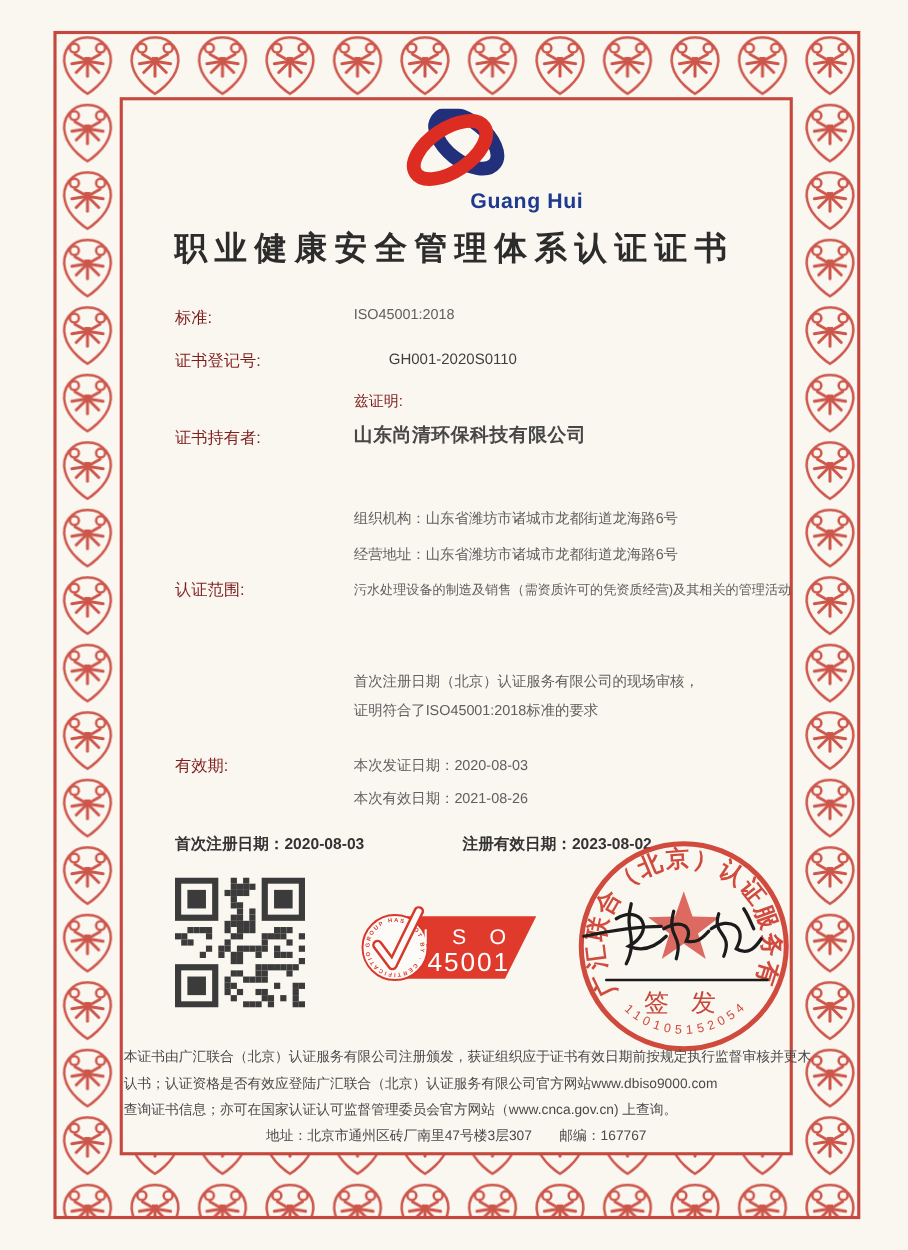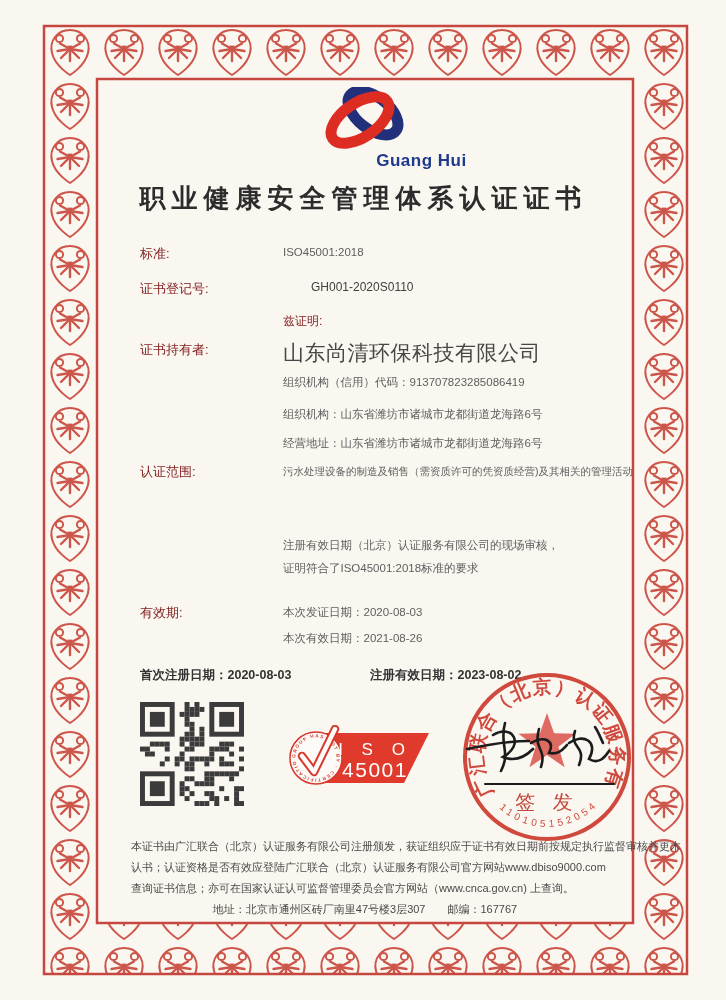--- a/index.html
+++ b/index.html
@@ -9,26 +9,26 @@
   .frame-svg{position:absolute;left:0;top:0;}
   .content{position:absolute;left:97px;top:79px;width:536px;height:844px;}
   .logo{left:218px;top:8px;width:100px;height:64px;}
   .brand{left:0;top:72px;width:649px;text-align:center;font-weight:bold;
          font-size:17px;color:#1d3a8f;letter-spacing:.5px;}
   .title{left:0;top:102px;width:533px;text-align:center;font-weight:bold;
          font-size:26px;color:#2c2c2c;letter-spacing:6px;}
   .lbl{font-weight:normal;font-size:13px;color:#7f1d1d;}
   .val{font-size:11.5px;color:#5f5f5f;}
   .val-strong{font-size:12px;font-weight:normal;color:#3f3f3f;margin-left:28px;}
-  .holder-val{font-size:21px;font-weight:normal;color:#474747;letter-spacing:.5px;}
+  .holder-val{font-size:15px;font-weight:bold;color:#474747;letter-spacing:.5px;}
   .scope-val{font-size:10.5px;color:#5f5f5f;}
   .bold-date{font-weight:bold;font-size:12.5px;color:#333;}
   .footer{position:absolute;left:2px;top:757px;width:532px;
           font-size:11px;color:#4a4a4a;line-height:21px;}
-  .footer .ln{white-space:nowrap;padding-left:32px;}
+  .footer .ln{white-space:nowrap;}
   .footer .ln-center{text-align:center;white-space:nowrap;}
   .qr{left:43px;top:623px;width:104px;height:104px;}
   .badge{left:181px;top:646px;width:152px;height:64px;}
   .seal{left:350px;top:578px;width:200px;height:200px;}
 </style>
 </head>
 <body>
 
 <div class="page">
 
@@ -71,28 +71,27 @@
     <div class="abs val" style="left:186px;top:167px;">ISO45001:2018</div>
 
     <div class="abs lbl" style="left:43px;top:201px;">证书登记号:</div>
     <div class="abs val-strong" style="left:186px;top:201px;">GH001-2020S0110</div>
 
     <div class="abs lbl" style="left:186px;top:234px;font-size:12px;">兹证明:</div>
 
     <div class="abs lbl" style="left:43px;top:262px;">证书持有者:</div>
     <div class="abs holder-val" style="left:186px;top:260px;">山东尚清环保科技有限公司</div>
 
-    <div class="abs val" style="left:186px;top:296px;">组织机构（信用）代码：913707823285086419</div>
     <div class="abs val" style="left:186px;top:328px;">组织机构：山东省潍坊市诸城市龙都街道龙海路6号</div>
     <div class="abs val" style="left:186px;top:357px;">经营地址：山东省潍坊市诸城市龙都街道龙海路6号</div>
 
     <div class="abs lbl" style="left:43px;top:384px;">认证范围:</div>
     <div class="abs scope-val" style="left:186px;top:386px;">污水处理设备的制造及销售（需资质许可的凭资质经营)及其相关的管理活动</div>
 
-    <div class="abs val" style="left:186px;top:459px;">注册有效日期（北京）认证服务有限公司的现场审核，</div>
+    <div class="abs val" style="left:186px;top:459px;">首次注册日期（北京）认证服务有限公司的现场审核，</div>
     <div class="abs val" style="left:186px;top:482px;">证明符合了ISO45001:2018标准的要求</div>
 
     <div class="abs lbl" style="left:43px;top:525px;">有效期:</div>
     <div class="abs val" style="left:186px;top:526px;">本次发证日期：2020-08-03</div>
     <div class="abs val" style="left:186px;top:552px;">本次有效日期：2021-08-26</div>
 
     <div class="abs bold-date" style="left:43px;top:588px;">首次注册日期：2020-08-03</div>
     <div class="abs bold-date" style="left:273px;top:588px;">注册有效日期：2023-08-02</div>
 
     <div class="abs qr" id="qr"><svg width="104" height="104" viewBox="0 0 105 105">

